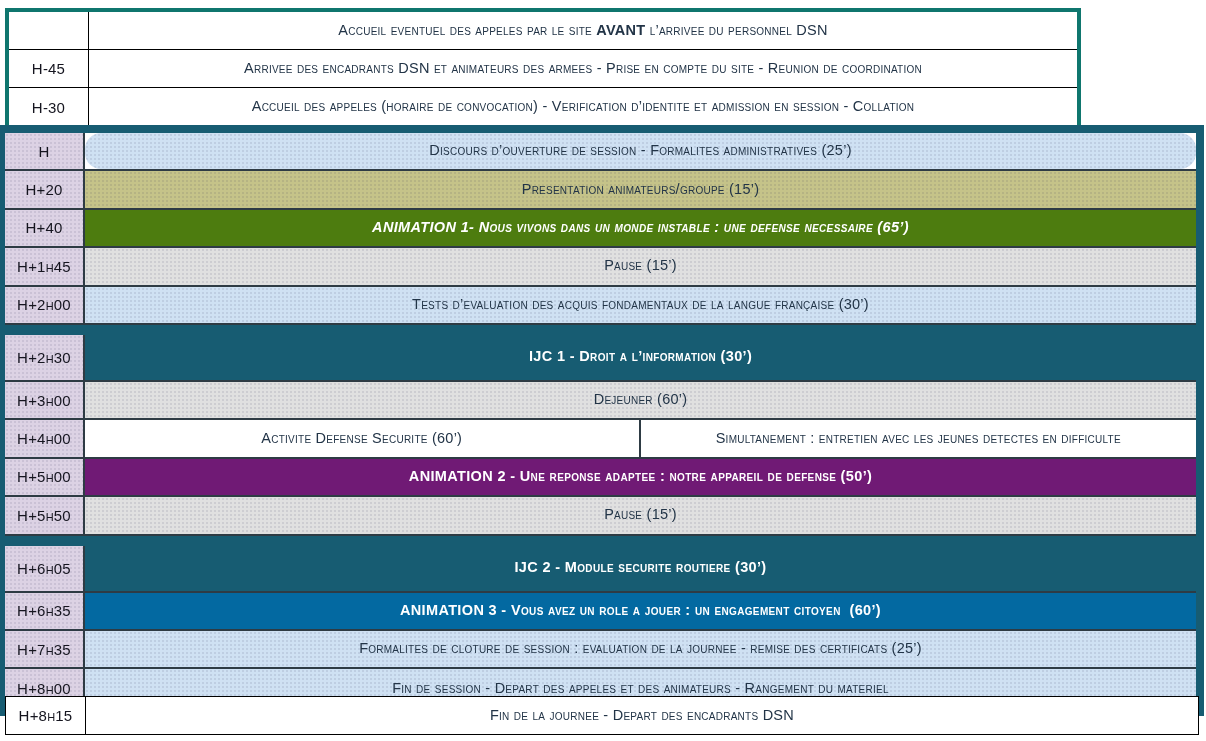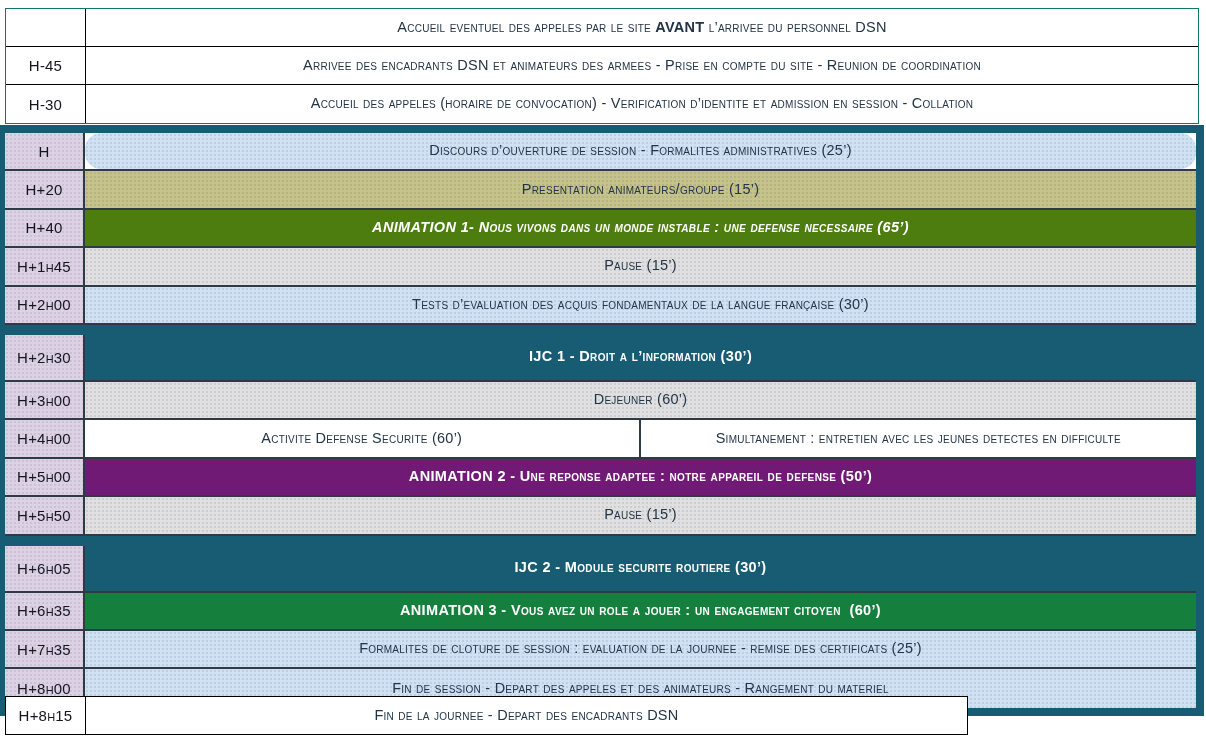--- a/index.html
+++ b/index.html
@@ -31,22 +31,22 @@
   }
   .c b { font-weight:700; }
   .inverse { color:#ffffff; font-weight:700; font-size:14.5px; letter-spacing:.35px; }
   .dots {
     background-image:radial-gradient(rgba(40,40,80,0.10) 0.8px, transparent 0.9px);
     background-size:4px 4px;
   }
 
   
   .pre-table {
-    position:absolute; left:5px; top:8px; width:1194px;
-    border:1px solid #0f766e; background:#fff;
+    position:absolute; left:5px; top:8px; width:1076px;
+    border:4px solid #0f766e; background:#fff;
   }
   .p-row { display:flex; height:38px; border-bottom:1px solid #000; }
   .p-row:last-child { border-bottom:none;justify-content:center; }
   .p-row .t { border-right:1px solid #000; }
 
   
   .session-block {
     position:absolute; left:0; top:125px; width:1204px;
     border:8px solid var(--teal); border-left-width:5px;
     background:#fff;
@@ -59,21 +59,21 @@
   
   .c.split { padding:0; align-items:stretch; }
   .half {
     width:50%; display:flex; align-items:center; justify-content:center;
     text-align:center; padding:0 6px; line-height:1.1;
   }
   .half.left { border-right:2px solid #2E3B44; }
 
   
   .post-table {
-    position:absolute; left:5px; top:696px; width:963px;
+    position:absolute; left:5px; top:696px; width:1194px;
     border:1px solid #000; background:#fff;
   }
   .post-table .p-row { height:37px; }
 </style>
 </head>
 <body>
 
 <div class="sheet">
 
   <div class="pre-table">
@@ -206,21 +206,21 @@
         </div>
       <div class="c inverse" style="background-color: rgb(23, 92, 114);">
           <span>IJC 2 - Module securite routiere (30’)</span>
         </div>
     </div>
 
     <div class="s-row">
       <div class="t dots">
           <span>H+6h35</span>
         </div>
-      <div class="c inverse" style="background-color: #15803d;">
+      <div class="c inverse" style="background-color: #0369a1;">
           <span>ANIMATION 3 - Vous avez un role a jouer : un engagement citoyen&nbsp; (60’)</span>
         </div>
     </div>
 
     <div class="s-row">
       <div class="t dots">
           <span>H+7h35</span>
         </div>
       <div class="c dots" style="background-color: rgb(207, 225, 243);">
           <span>Formalites de cloture de session : evaluation de la journee - remise des certificats (25’)</span>

